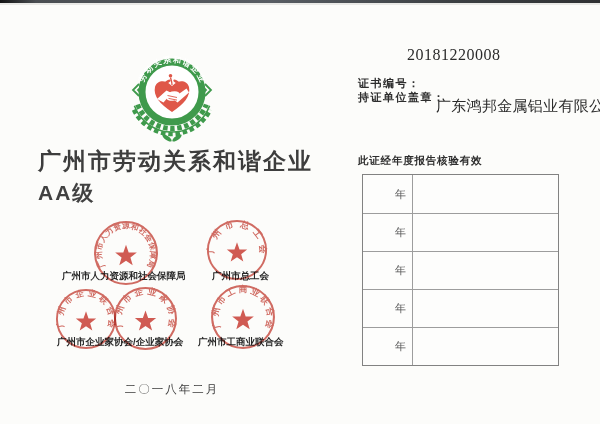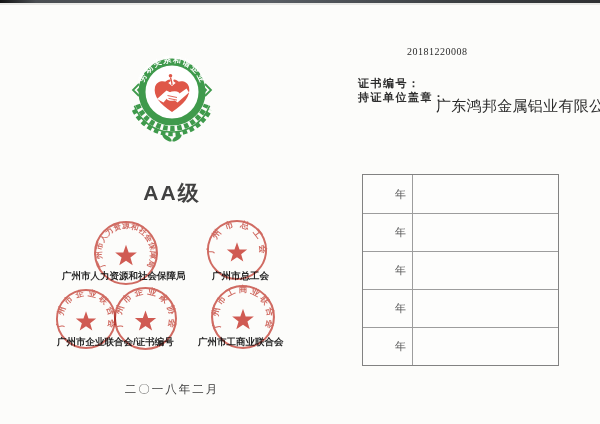--- a/index.html
+++ b/index.html
@@ -9,21 +9,21 @@
     font-family:"Liberation Sans",sans-serif;
   }
   .scan-top{position:absolute;top:0;left:0;width:600px;height:3px;
     background:linear-gradient(90deg,#141414 0%,#4a4e52 6%,#585d63 45%,#3c4043 75%,#2f3133 100%);}
   .scan-top-soft{position:absolute;top:3px;left:0;width:600px;height:2px;background:#d8d8d6;opacity:.55;}
 
   
   .emblem{position:absolute;left:126px;top:54px;width:92px;height:92px;}
   .cert-title{position:absolute;left:38px;top:146px;width:268px;text-align:center;
     font-size:23px;font-weight:bold;color:#3d3d3d;letter-spacing:2px;white-space:nowrap;}
-  .cert-grade{position:absolute;left:38px;top:179px;width:268px;text-align:center;
+  .cert-grade{position:absolute;left:38px;top:179px;width:268px;text-align:left;
     font-size:21px;font-weight:bold;color:#414141;letter-spacing:2px;}
   .issuer{position:absolute;font-size:9.5px;font-weight:bold;color:#262626;white-space:nowrap;letter-spacing:0;}
   .issuer.l1{left:62px;top:270px;}
   .issuer.l2{left:212px;top:270px;}
   .issuer.l3{left:57px;top:336px;}
   .issuer.l4{left:198px;top:336px;}
   .cert-date{position:absolute;left:38px;top:354px;width:268px;text-align:center;
     font-size:11.5px;color:#3a3a3a;letter-spacing:2px;margin-top:28px;}
   .stamp{position:absolute;mix-blend-mode:multiply;opacity:.82;}
   .stamp.s1{left:93px;top:220px;width:66px;height:66px;}
@@ -31,21 +31,21 @@
   .stamp.s3{left:55px;top:288px;width:62px;height:62px;}
   .stamp.s4{left:113px;top:286px;width:65px;height:65px;}
   .stamp.s5{left:210px;top:284px;width:66px;height:66px;}
   .stamp text{font-family:"Liberation Sans",sans-serif;font-weight:bold;}
 
   
   .r-label{position:absolute;font-size:11px;font-weight:bold;color:#2e2e2e;letter-spacing:1.5px;white-space:nowrap;}
   .r-label.cert-no{left:358px;top:42px;margin-top:34px;}
   .r-label.holder{left:358px;top:90px;}
   .r-value{position:absolute;font-family:"Liberation Serif",serif;color:#2b2b2b;white-space:nowrap;}
-  .r-value.cert-no-val{left:407px;top:46px;font-size:10px;letter-spacing:.5px;}
+  .r-value.cert-no-val{left:407px;top:46px;font-size:16px;letter-spacing:.5px;}
   .r-value.holder-val{left:436px;top:97px;font-size:15px;letter-spacing:.3px;}
   .v-title{position:absolute;left:358px;top:154px;font-size:10.5px;font-weight:bold;
     color:#2e2e2e;letter-spacing:.8px;white-space:nowrap;}
   .v-table{position:absolute;left:362px;top:174px;width:195px;height:190px;
     border:1px solid #828282;display:grid;grid-template-rows:repeat(5,1fr);background:#fdfdfc;}
   .v-row{display:grid;grid-template-columns:50px 1fr;border-top:1px solid #9d9d9d;}
   .v-row:first-child{border-top:none;}
   .y-cell{border-right:1px solid #9d9d9d;display:flex;align-items:center;
     justify-content:flex-end;padding-right:6px;font-size:11px;color:#555;}
   .e-cell{}
@@ -99,25 +99,26 @@
       <polygon points="31,45 40.5,36.5 45.5,39 37.5,48.5" fill="#ffffff"></polygon>
       <polygon points="60.5,34.5 63,38.5 51.5,48.5 46.5,44.5" fill="#ffffff"></polygon>
       <ellipse cx="47" cy="42" rx="7.2" ry="4.6" fill="#ffffff" transform="rotate(-16 47 42)"></ellipse>
       <g stroke="#df5749" stroke-width="0.9" fill="none">
         <path d="M41.5 41.5 l9.5 2"></path>
         <path d="M42.5 44.4 l8.5 1.7"></path>
       </g>
     </g>
   </svg>
 
+  <div class="cert-title">广州市劳动关系和谐企业</div>
   <div class="cert-grade">AA级</div>
 
   <div class="issuer l1">广州市人力资源和社会保障局</div>
   <div class="issuer l2">广州市总工会</div>
-  <div class="issuer l3">广州市企业联合会/证书编号</div>
+  <div class="issuer l3">广州市企业家协会/企业家协会</div>
   <div class="issuer l4">广州市工商业联合会</div>
 
   <svg class="stamp s1" viewBox="0 0 64 64">
     <circle cx="32" cy="32" r="30" fill="none" stroke="#c94b41" stroke-width="2"></circle>
     <path id="sp1" d="M 13.6,47.4 A 24 24 0 1 1 50.4,47.4" fill="none"></path>
     <text font-size="7.6" fill="#c94b41"><textPath href="#sp1" startOffset="50%" text-anchor="middle" textLength="102">广州市人力资源和社会保障局</textPath></text>
     <polygon fill="#c9382e" points="32,24 34.6,31.4 42.5,31.6 36.3,36.4 38.5,43.9 32,39.5 25.5,43.9 27.7,36.4 21.5,31.6 29.4,31.4"></polygon>
   </svg>
 
   <svg class="stamp s2" viewBox="0 0 64 64">
@@ -149,20 +150,21 @@
   </svg>
 
   <div class="cert-date">二〇一八年二月</div>
 
   <div class="r-label cert-no">证书编号：</div>
   <div class="r-value cert-no-val">20181220008</div>
 
   <div class="r-label holder">持证单位盖章：</div>
   <div class="r-value holder-val">广东鸿邦金属铝业有限公司</div>
 
+  <div class="v-title">此证经年度报告核验有效</div>
 
   <div class="v-table">
     <div class="v-row">
       <div class="y-cell">年</div>
       <div class="e-cell"></div>
     </div>
     <div class="v-row">
       <div class="y-cell">年</div>
       <div class="e-cell"></div>
     </div>

